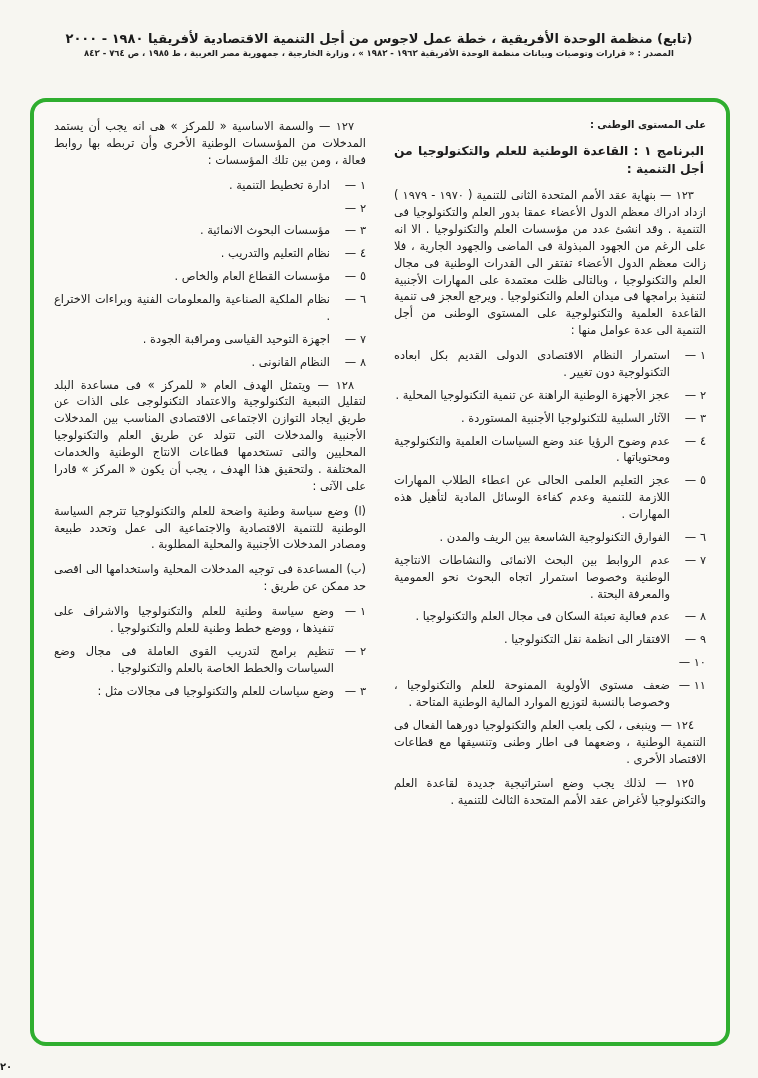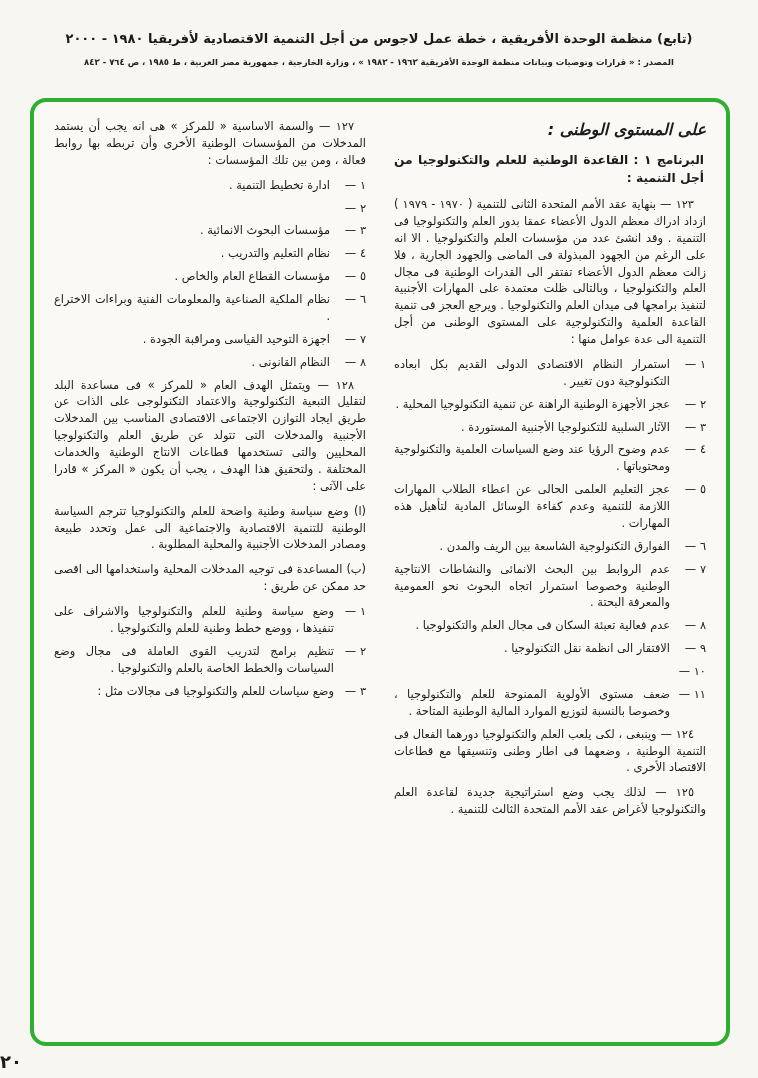--- a/index.html
+++ b/index.html
@@ -6,46 +6,46 @@
   html,body { width:758px; height:1078px; }
   body {
     background:#f7f6f1;
     font-family:"DejaVu Sans", sans-serif;
     color:#1b1b1b;
     position:relative;
     overflow:hidden;
   }
   .page-header { direction:rtl; text-align:center; padding:30px 40px 0 40px; }
   .header-title { font-weight:bold; font-size:13px; line-height:1.4; }
-  .header-source { font-weight:bold; font-size:8.5px; margin-top:9px; color:#222; }
+  .header-source { font-weight:bold; font-size:8.5px; color:#222; }
 
   .content-box {
     position:absolute; left:30px; top:98px; width:700px; height:948px;
     border:4px solid #2fae2f; border-radius:16px;
     background:#faf9f5;
     padding:16px 20px 10px 20px;
     overflow:hidden;
   }
   .columns { direction:rtl; display:flex; gap:28px; height:100%; }
   .col { flex:1 1 0; min-width:0; font-size:11.4px; line-height:1.48; text-align:justify; overflow:hidden; }
 
-  .section-heading { font-weight:bold; font-size:16px; margin-bottom:9px;font-style:italic; }
+  .section-heading { font-weight:bold; font-size:10px; margin-bottom:9px; }
   .program-heading { font-weight:bold; font-size:12.3px; margin-bottom:9px; padding-right:2px; }
   .para { margin-bottom:8px; text-indent:12px; }
   .para-flush { margin-bottom:8px; }
 
   .list-item { display:flex; margin-bottom:6px; }
   .list-item .num { flex:0 0 36px; white-space:nowrap; }
   .list-item .item-text { flex:1 1 auto; text-align:justify; }
 
   .sub-list .num { flex:0 0 32px; }
 
   .page-number {
     position:absolute; bottom:6px; left:0; width:100%;
-    text-align:left; font-weight:bold; font-size:18px; direction:rtl;
+    text-align:left; font-weight:bold; font-size:10px; direction:rtl;
   }
 </style>
 </head>
 <body>
 
 <header class="page-header">
   <div class="header-title">(تابع) منظمة الوحدة الأفريقية ، خطة عمل لاجوس من أجل التنمية الاقتصادية لأفريقيا ١٩٨٠ - ٢٠٠٠</div>
   <div class="header-source">المصدر : « قرارات وتوصيات وبيانات منظمة الوحدة الأفريقية ١٩٦٣ - ١٩٨٣ » ، وزارة الخارجية ، جمهورية مصر العربية ، ط ١٩٨٥ ، ص ٧٦٤ - ٨٤٣</div>
 </header>
 

